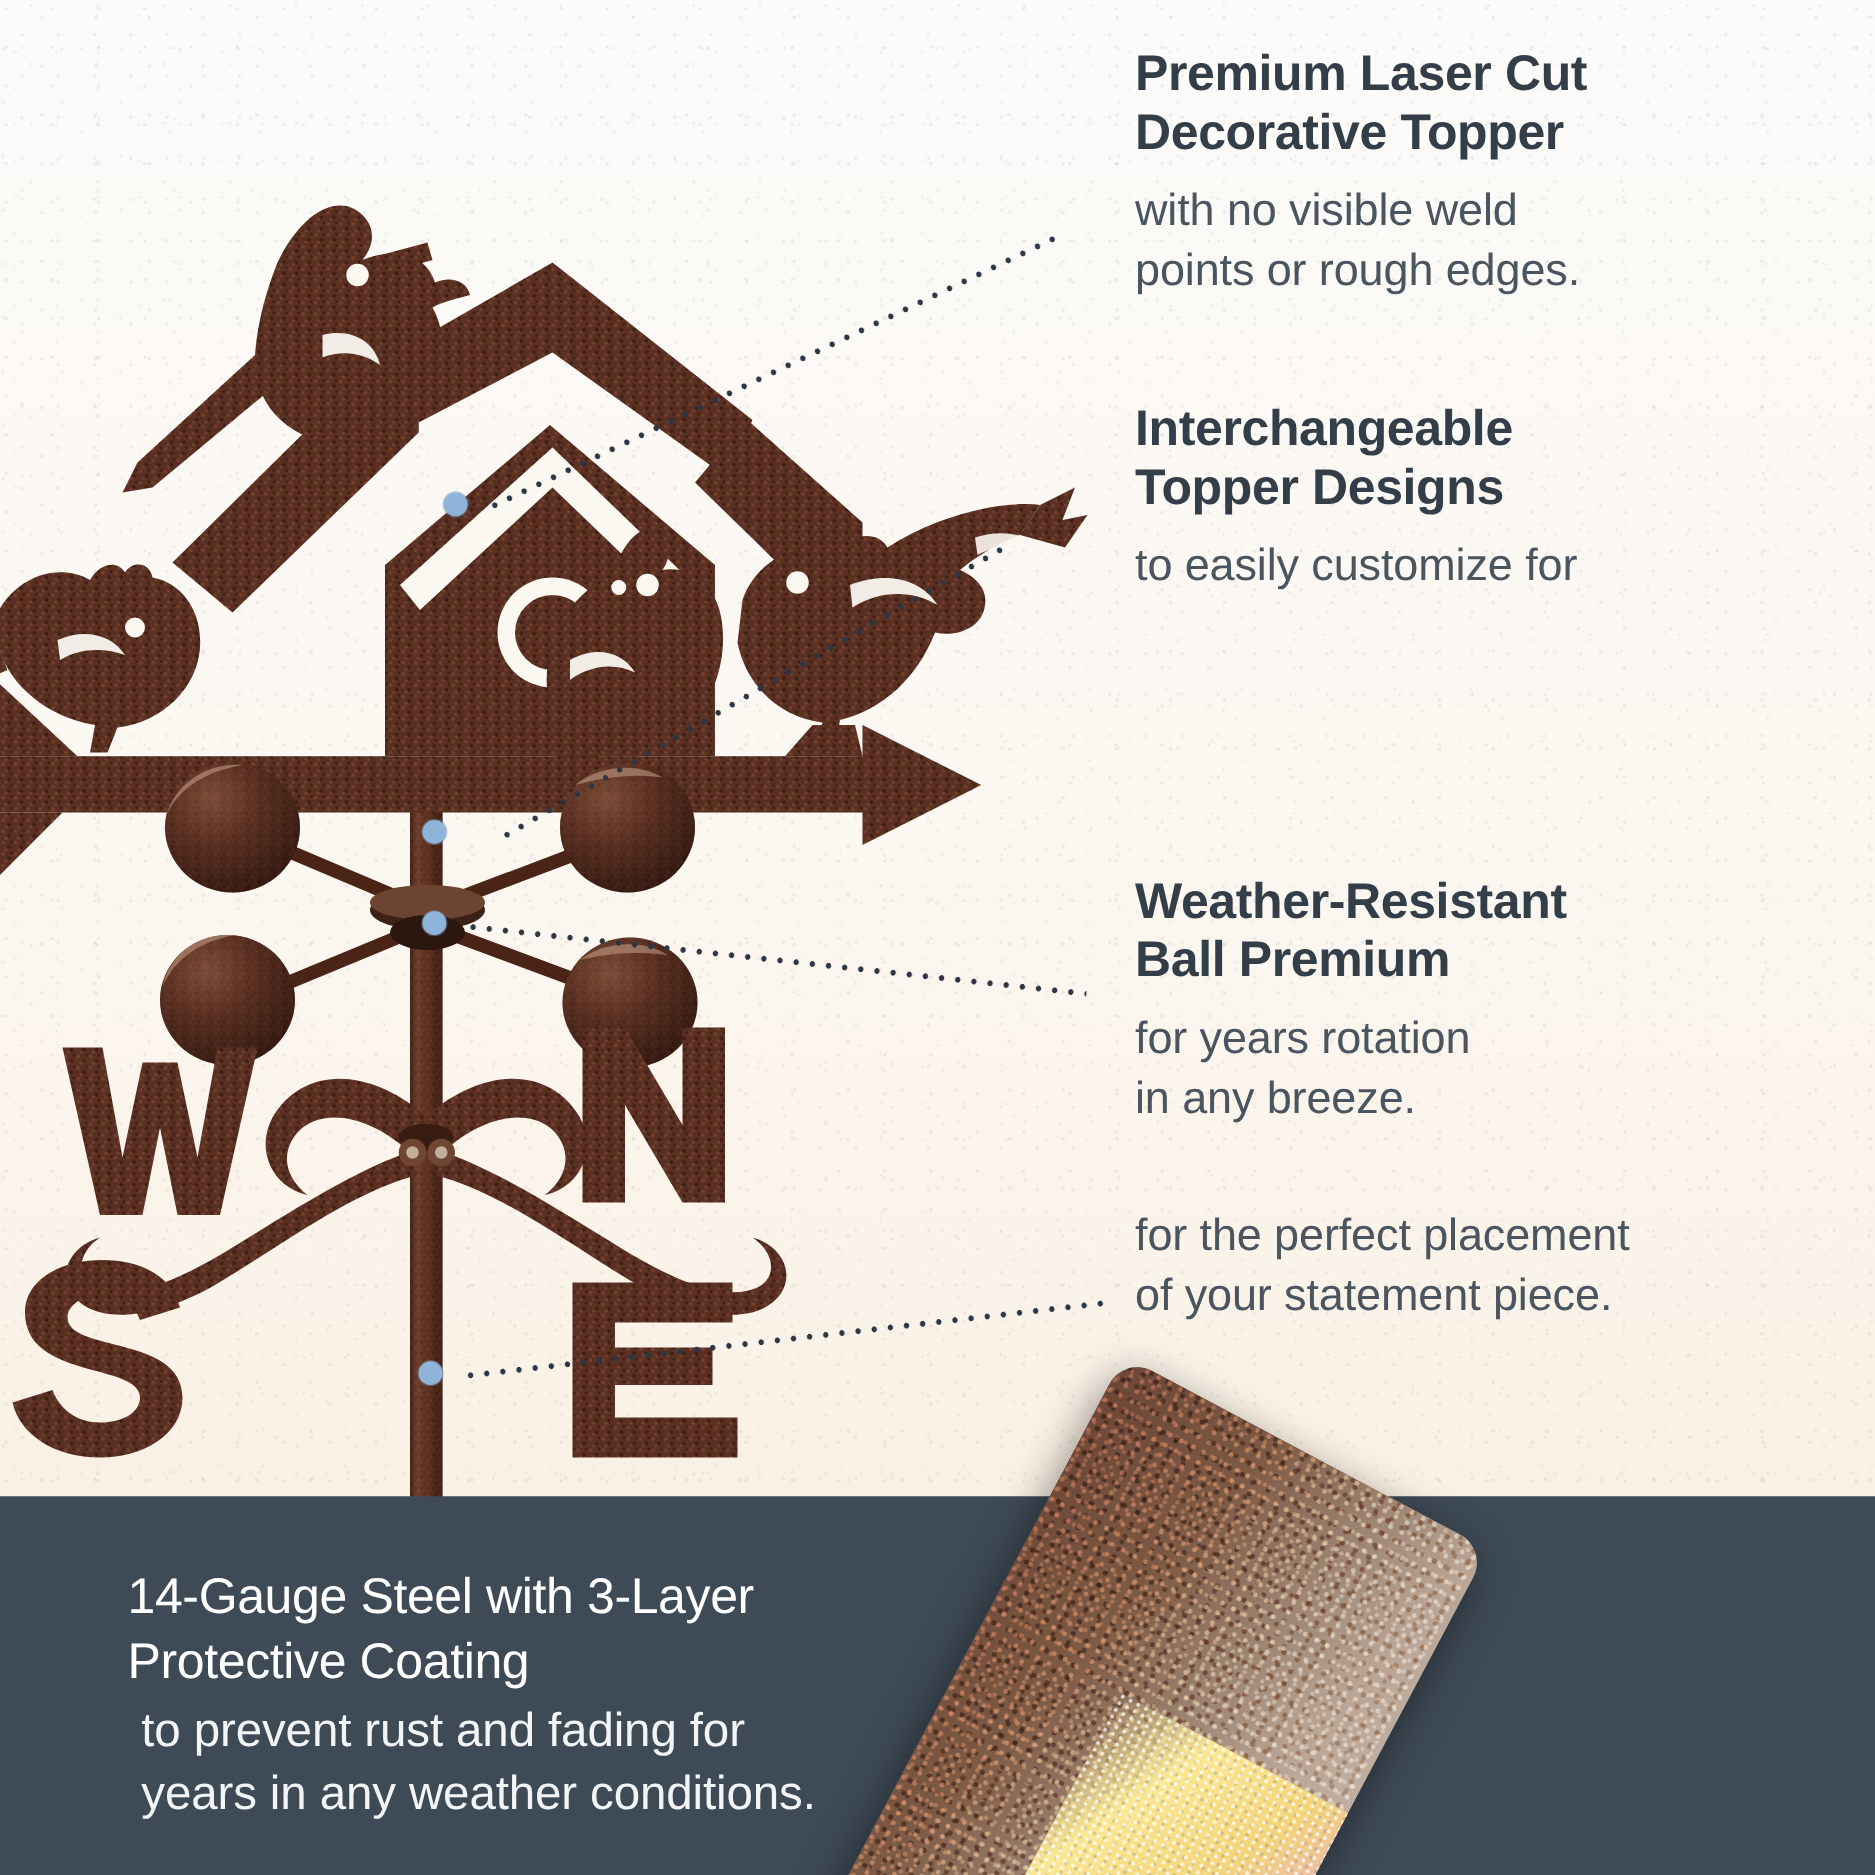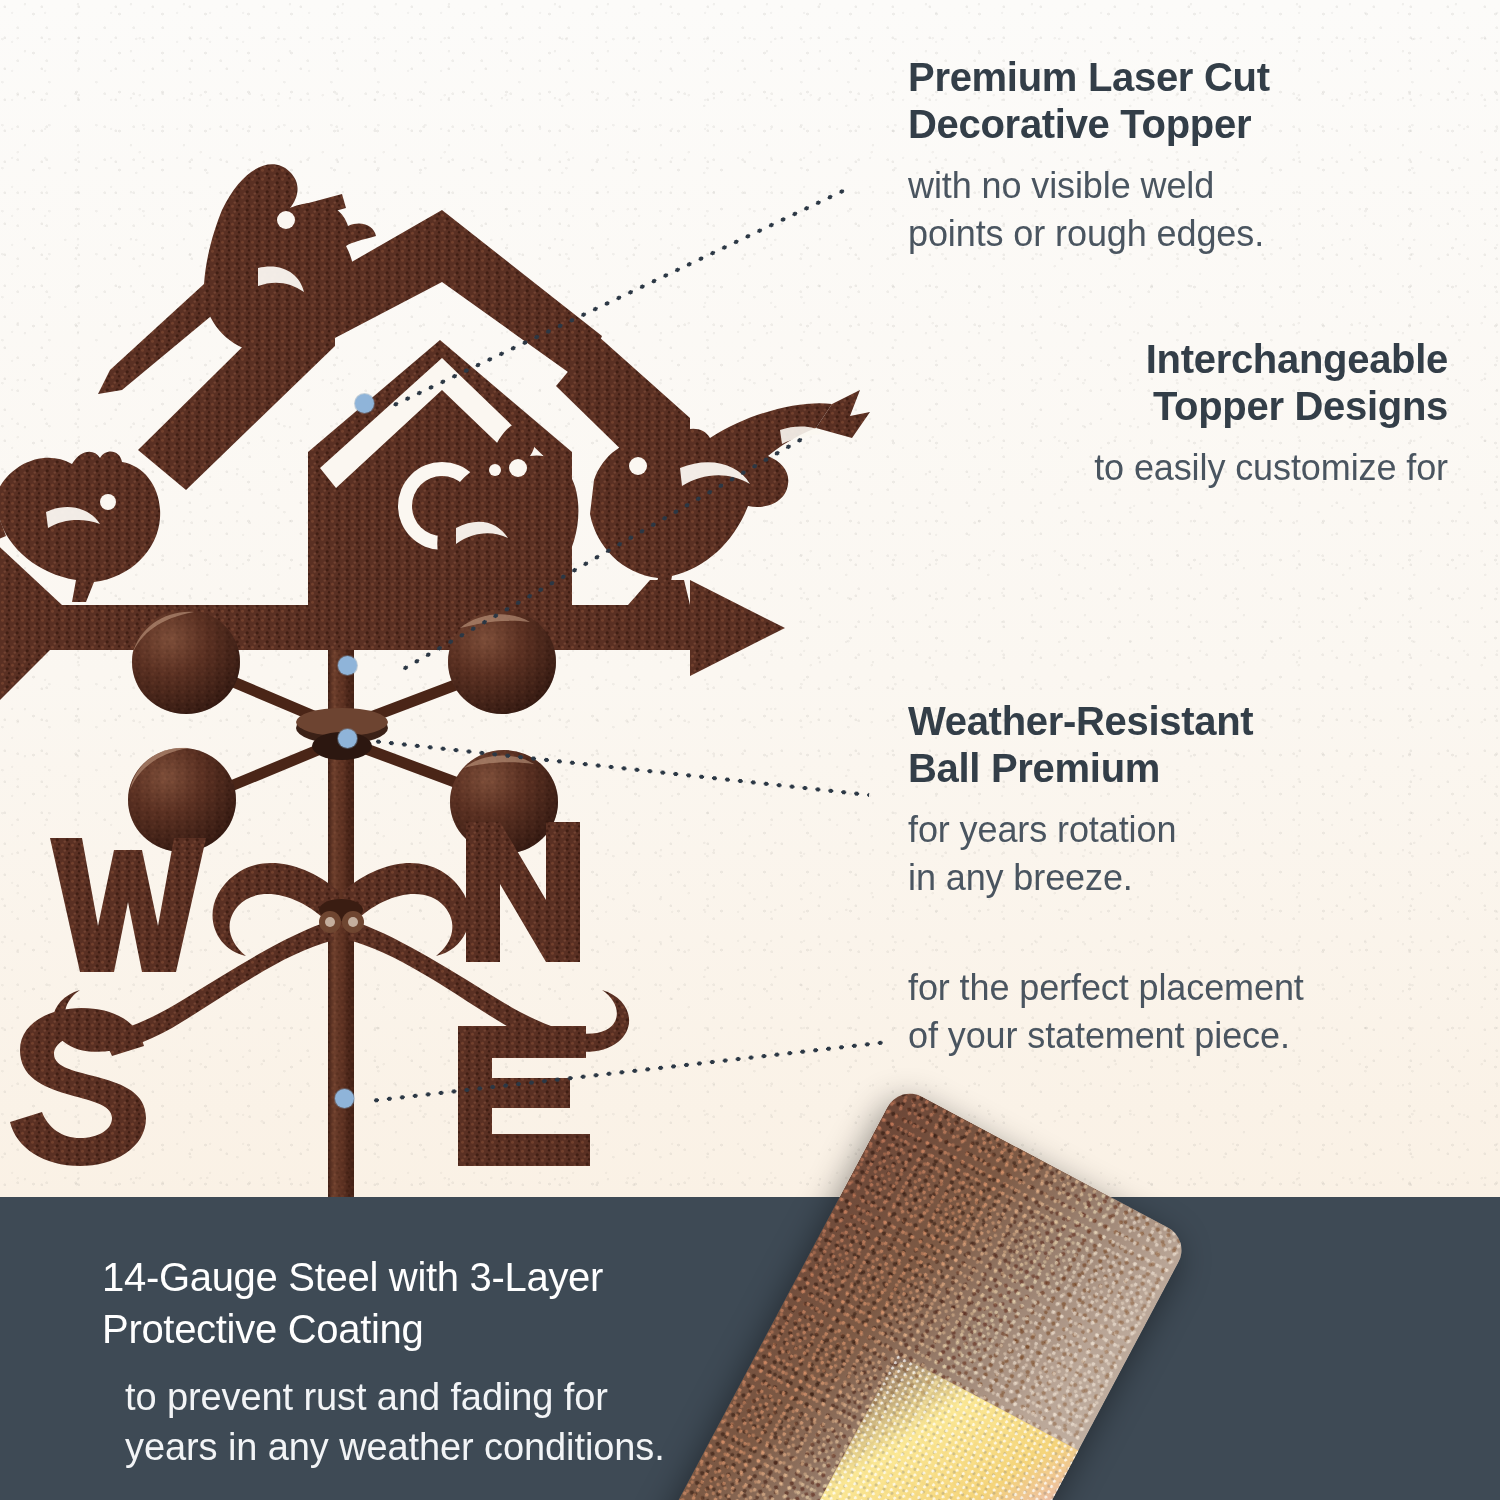--- a/index.html
+++ b/index.html
@@ -60,21 +60,21 @@
     position:absolute;left:0;top:1197px;width:1500px;height:303px;
     background:#3e4a55;overflow:hidden;
   }
   .b-head{
     position:absolute;left:102px;top:1251px;width:760px;
     color:#ffffff;font-weight:normal;font-size:40px;line-height:52px;
     letter-spacing:-.3px;margin:0;
   }
   .b-body{
     position:absolute;left:113px;top:1360px;width:760px;
-    color:#f2f4f6;font-size:38px;line-height:50px;margin:12px;letter-spacing:-.1px;
+    color:#f2f4f6;font-size:38px;line-height:50px;margin:0;letter-spacing:-.1px;
   }
 
   
   #swatch{
     position:absolute;left:880px;top:1162px;width:330px;height:520px;
     transform:rotate(28deg);transform-origin:50% 0%;
     border-radius:26px;overflow:hidden;
     box-shadow:0 10px 34px rgba(0,0,0,.45);
   }
   .sw-layer{position:absolute;inset:0;}
@@ -302,32 +302,32 @@
   <div class="leader" style="left:372px;top:738px;width:500px;transform:rotate(6.2deg);">
     <i></i>
   </div>
   <div class="dot" style="left:338px;top:729px;"></div>
 
   <div class="leader" style="left:370px;top:1098px;width:520px;transform:rotate(-6.5deg);">
     <i></i>
   </div>
   <div class="dot" style="left:335px;top:1089px;"></div>
 
-  <div class="callout" style="top:54px;">
+  <div class="callout" style="top:36px;">
     <p class="c-head">
       <span>Premium Laser Cut</span><br>
       <span>Decorative Topper</span>
     </p>
     <p class="c-body">
       <span>with no visible weld</span><br>
       <span>points or rough edges.</span>
     </p>
   </div>
 
-  <div class="callout" style="top:336px;text-align:right;">
+  <div class="callout" style="top:320px;">
     <p class="c-head">
       <span>Interchangeable</span><br>
       <span>Topper Designs</span>
     </p>
     <p class="c-body">
       <span>to easily customize for</span><br>
     </p>
   </div>
 
   <div class="callout" style="top:698px;">

